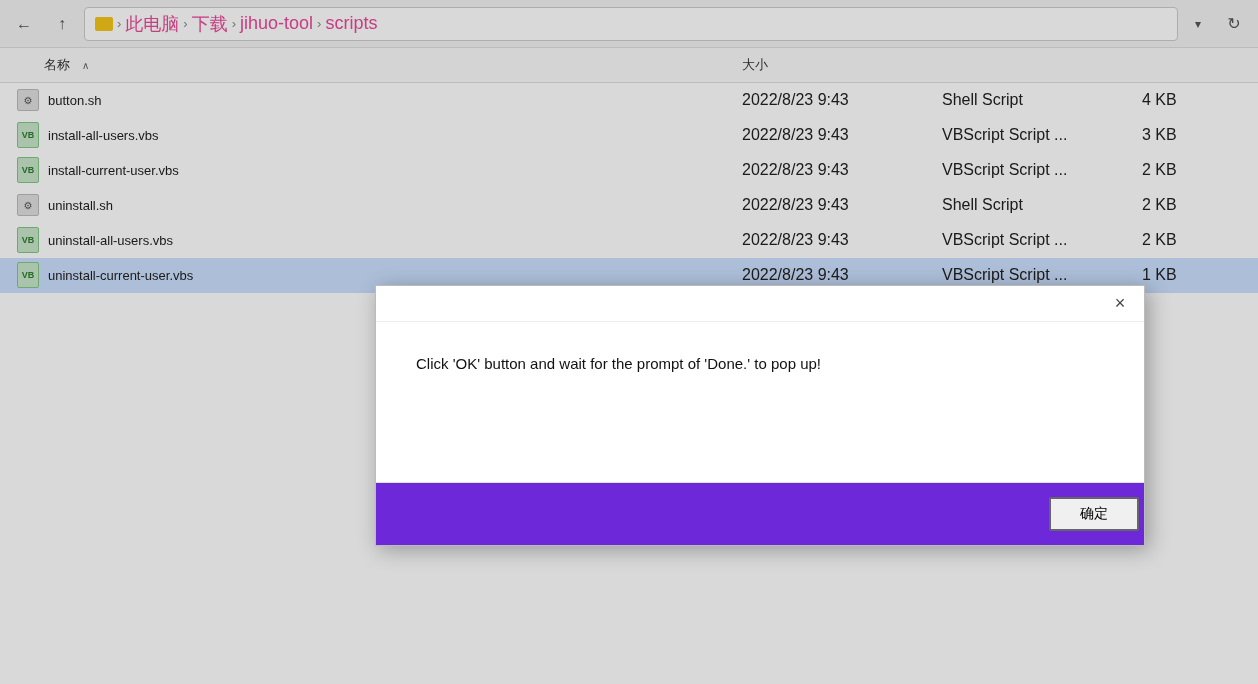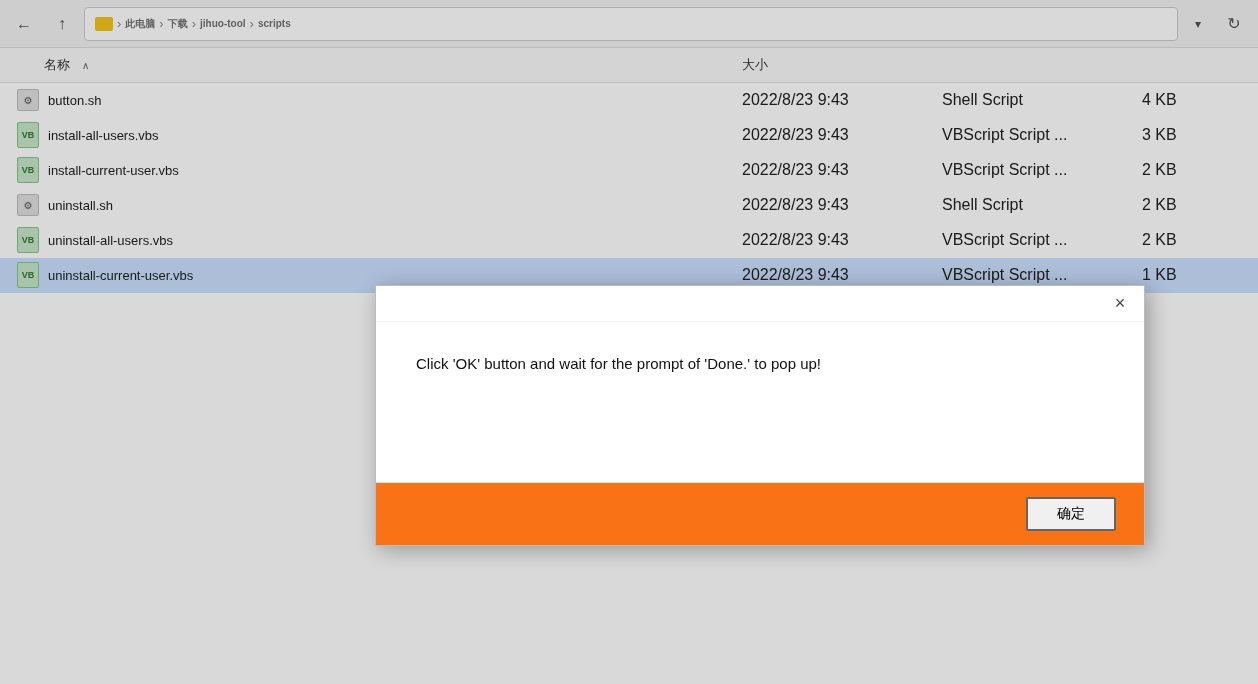--- a/index.html
+++ b/index.html
@@ -67,23 +67,22 @@
       display: inline-block;
       flex-shrink: 0;
     }
 
     .breadcrumb-sep {
       color: #888;
       font-size: 13px;
     }
 
     .breadcrumb-text {
-      color: #737373;
-      font-size: 10px;
-      font-weight: bold;
+      color: #ec4899;
+      font-size: 18px;
     }
 
     .breadcrumb-dropdown {
       width: 28px;
       height: 28px;
       border: none;
       background: transparent;
       cursor: pointer;
       display: flex;
       align-items: center;
@@ -251,22 +250,22 @@
     .dialog-line {
       font-size: 15px;
       color: #111;
       line-height: 1.6;
       margin-bottom: 16px;
     }
 
     .dialog-footer {
       display: flex;
       justify-content: flex-end;
-      padding: 14px 28px;
-      background: #f97316;
+      padding: 14px 5px;
+      background: #6d28d9;
       border-top: 1px solid #e0e0e0;
     }
 
     .dialog-ok-btn {
       min-width: 90px;
       padding: 6px 20px;
       background: #f0f0f0;
       border: 2px solid #666;
       border-radius: 2px;
       font-size: 14px;

